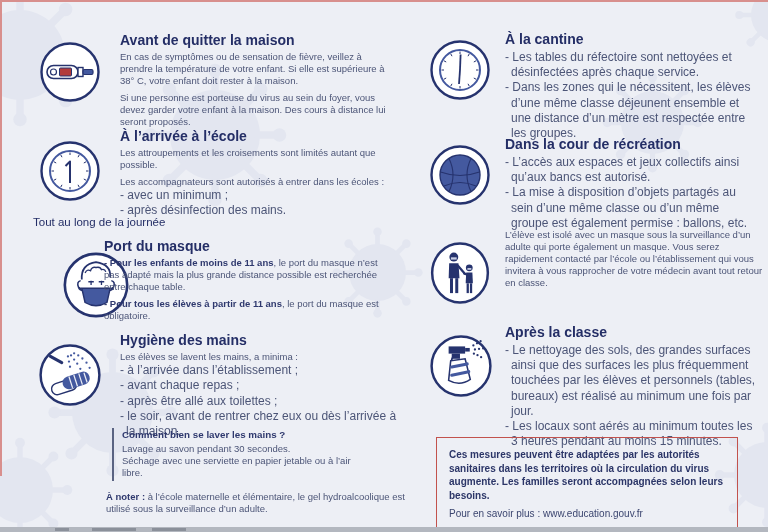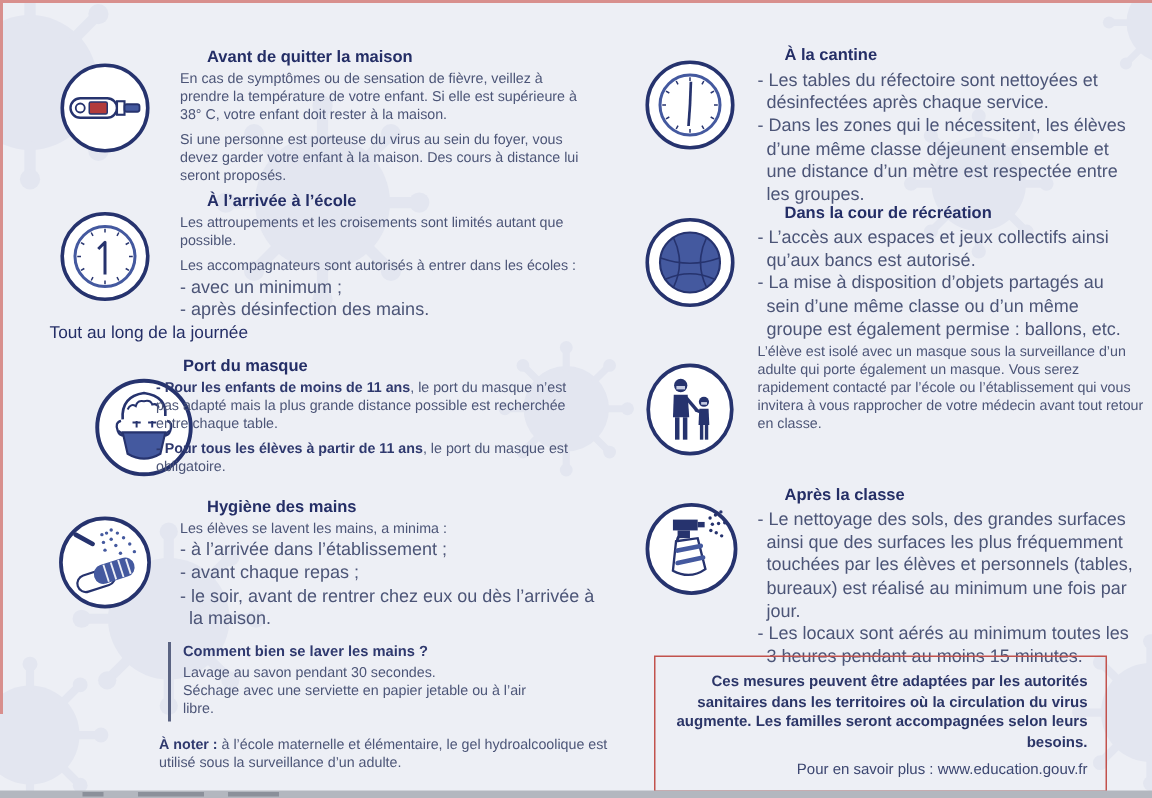--- a/index.html
+++ b/index.html
@@ -9,40 +9,40 @@
     font-family:"Liberation Sans", sans-serif;
     -webkit-font-smoothing:antialiased;
   }
   .virus{position:absolute;z-index:0;pointer-events:none}
   .edge-top{position:absolute;left:0;top:0;width:768px;height:2px;background:#d88f8d;z-index:3}
   .edge-left{position:absolute;left:0;top:0;width:2px;height:476px;background:#d88f8d;z-index:3}
   .bottom-bar{position:absolute;left:0;bottom:0;width:768px;height:5px;background:#b3b7bf;z-index:3}
   .bb-seg{position:absolute;top:1px;height:3px;background:#8b909a}
 
   .sec{position:absolute;z-index:2}
-  .sec h3{margin:0 18px 3px;font-size:11px;font-weight:700;color:#242e66}
+  .sec h3{margin:0 0 3px;font-size:14px;font-weight:700;color:#242e66}
   .sec p{font-size:9.5px;color:#4c5577;line-height:1.27;margin:0 0 5px}
   .sec p.tight{margin:0}
   .sec ul{list-style:none;margin:0;padding:0}
   .sec li{font-size:12px;color:#4c5577;line-height:1.27;padding-left:6px;text-indent:-6px}
   .b{font-weight:700;color:#2f396e}
 
   .day-header{position:absolute;z-index:2;font-size:11.5px;font-weight:400;color:#242e66}
 
   .callout{position:absolute;z-index:2;border-left:2px solid #5a6382;padding:1px 0 1px 8px}
   .callout .ct{font-size:9.8px;font-weight:700;color:#2f396e;margin:0 0 1px}
   .callout p{font-size:9.5px;color:#4c5577;line-height:1.3;margin:0}
 
   .note{position:absolute;z-index:2;font-size:9.5px;color:#4c5577;line-height:1.3}
 
   .iconwrap{position:absolute;z-index:2;display:block}
   .iconwrap svg{display:block;width:100%;height:100%}
 
   .notice{position:absolute;z-index:2;border:1.3px solid #c2524d;box-sizing:border-box;
-          text-align:right;padding:10px 12px 8px}
+          text-align:left;padding:10px 12px 8px}
   .notice .nb{margin:0 0 6px;font-size:10px;font-weight:700;color:#2c3668;line-height:1.35}
   .notice .nm{margin:0;font-size:10px;color:#3c4670}
 </style>
 </head>
 <body>
 
 <svg width="0" height="0" style="position:absolute">
   <defs>
     <g id="virus-shape" fill="#e3e6f0">
       <circle cx="50" cy="50" r="30"></circle>
@@ -213,20 +213,21 @@
       </g>
     </g>
   </svg>
 </span>
 <section class="sec" style="left:120px;top:332px;width:280px">
   <h3>Hygiène des mains</h3>
   <p class="tight">Les élèves se lavent les mains, a minima :</p>
   <ul>
     <li>- à l’arrivée dans l’établissement ;</li>
     <li>- avant chaque repas ;</li>
+    <li>- après être allé aux toilettes ;</li>
     <li>- le soir, avant de rentrer chez eux ou dès l’arrivée à la maison.</li>
   </ul>
 </section>
 
 <div class="callout" style="left:112px;top:428px;width:235px">
   <p class="ct">Comment bien se laver les mains ?</p>
   <p>Lavage au savon pendant 30 secondes.</p>
   <p>Séchage avec une serviette en papier jetable ou à l’air libre.</p>
 </div>
 

